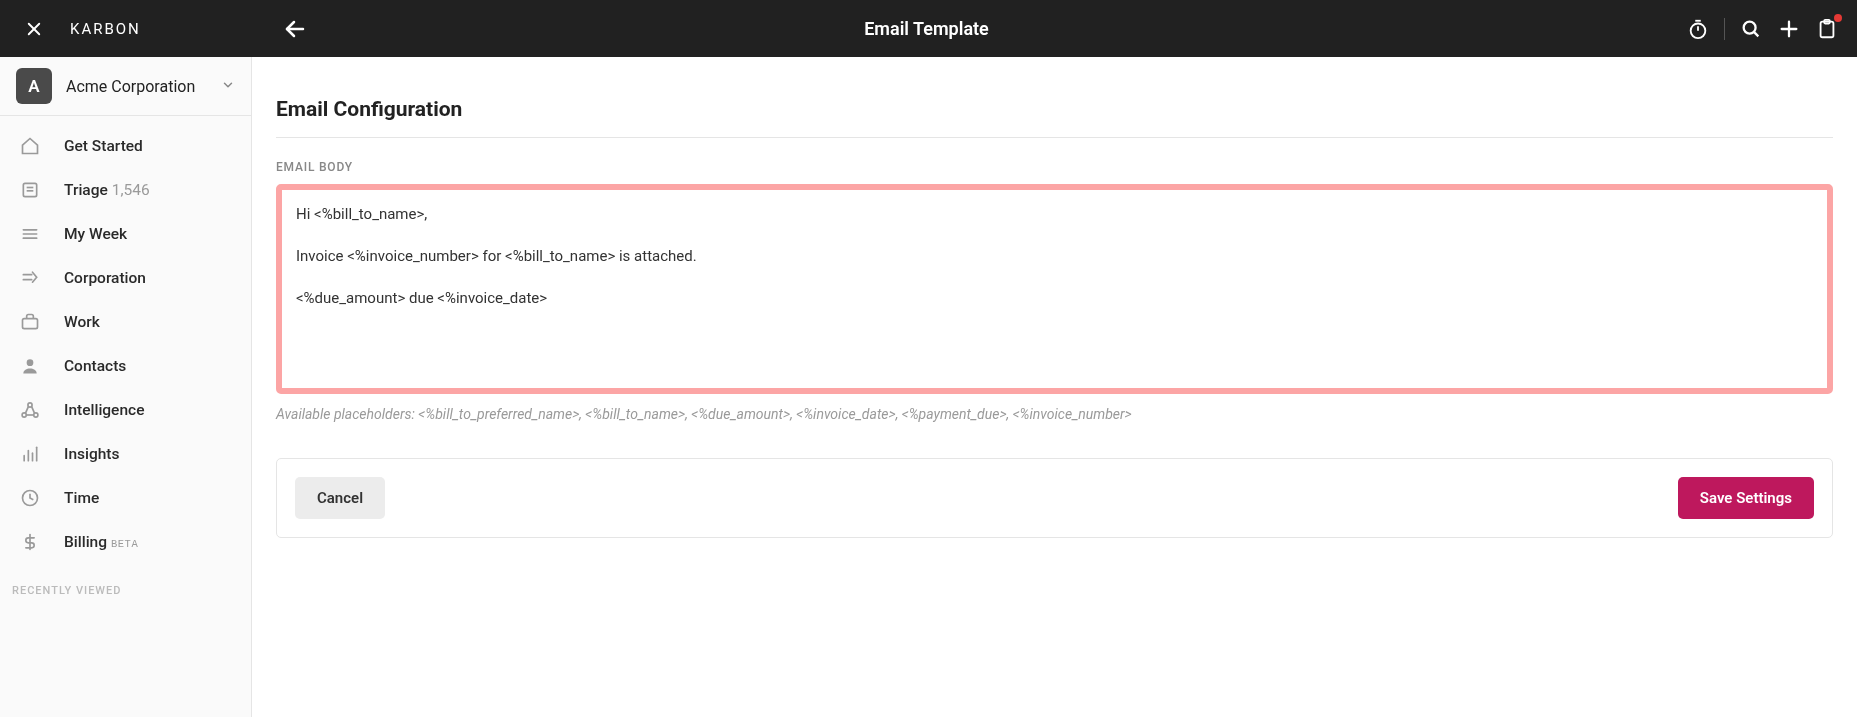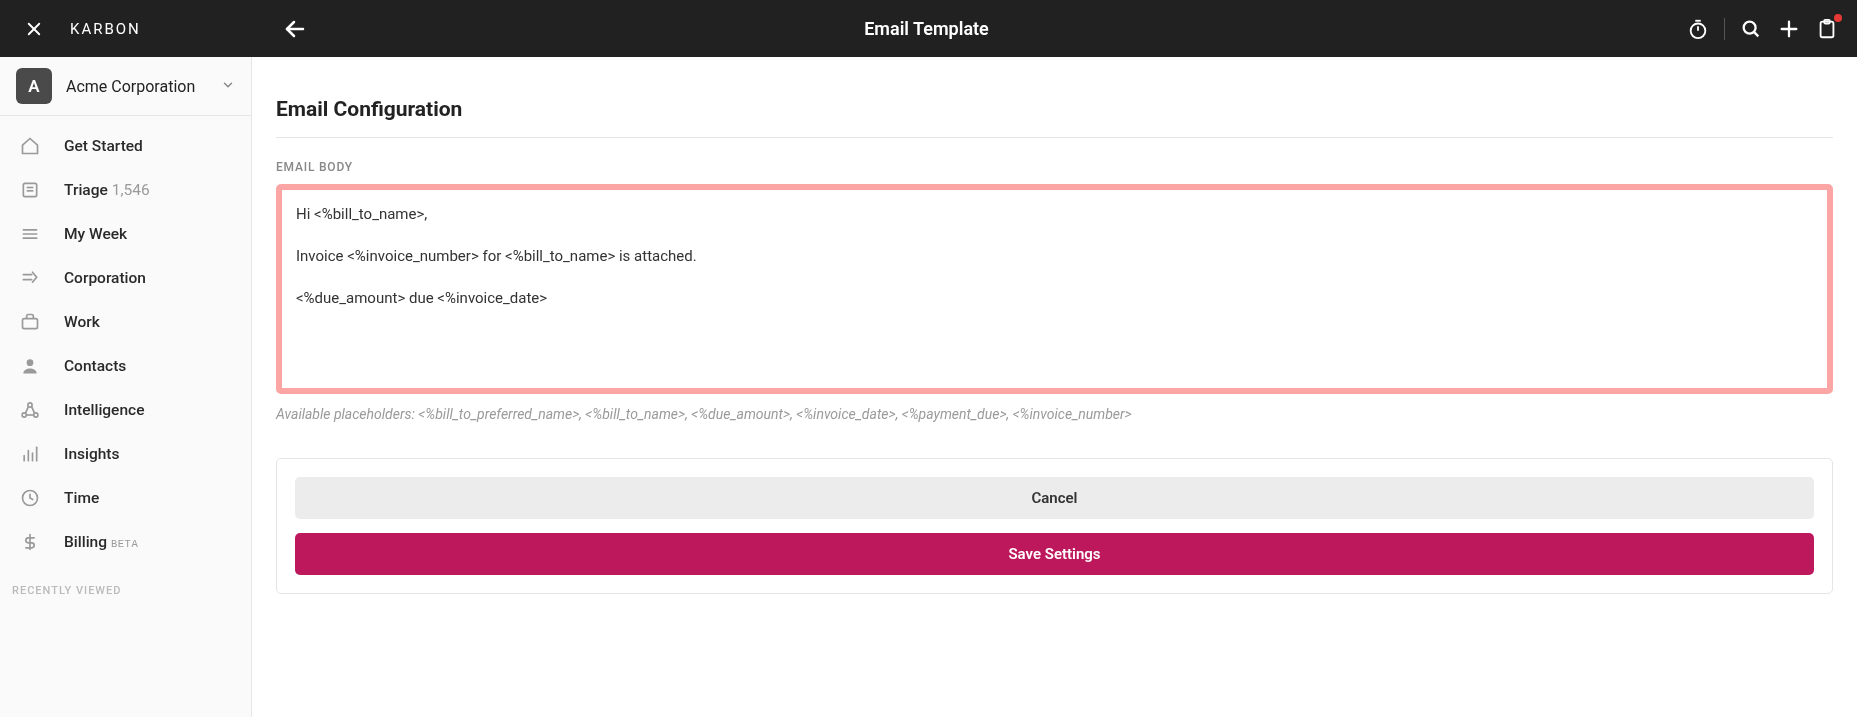--- a/index.html
+++ b/index.html
@@ -210,21 +210,20 @@
   }
 
   .action-box {
     margin-top: 36px;
     border: 1px solid #e5e5e5;
     border-radius: 5px;
     padding: 18px;
     display: flex;
     justify-content: space-between;
     gap: 14px;
-    flex-direction: column;
   }
   .btn {
     height: 42px;
     padding: 0 22px;
     border-radius: 5px;
     border: none;
     font-size: 15px;
     font-weight: 600;
     cursor: pointer;
     font-family: inherit;

